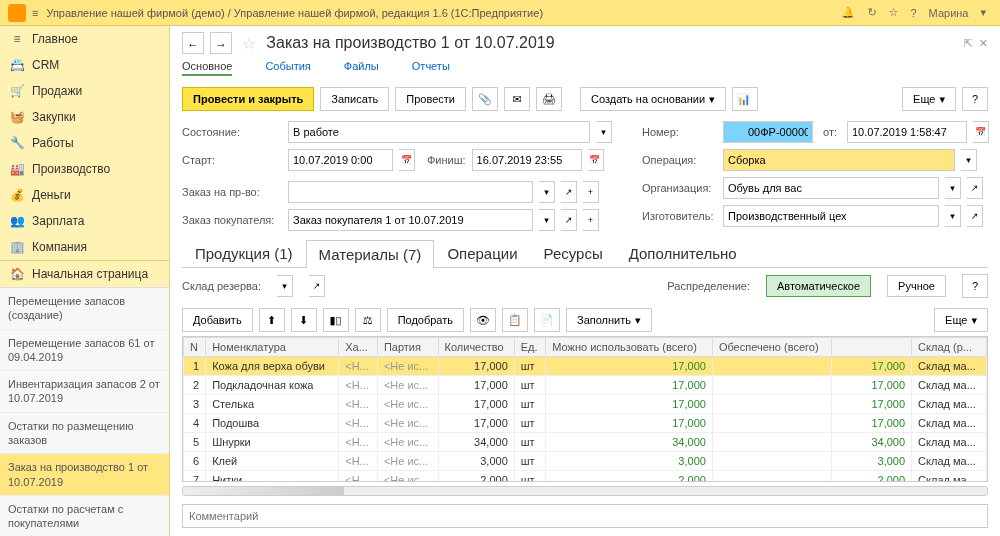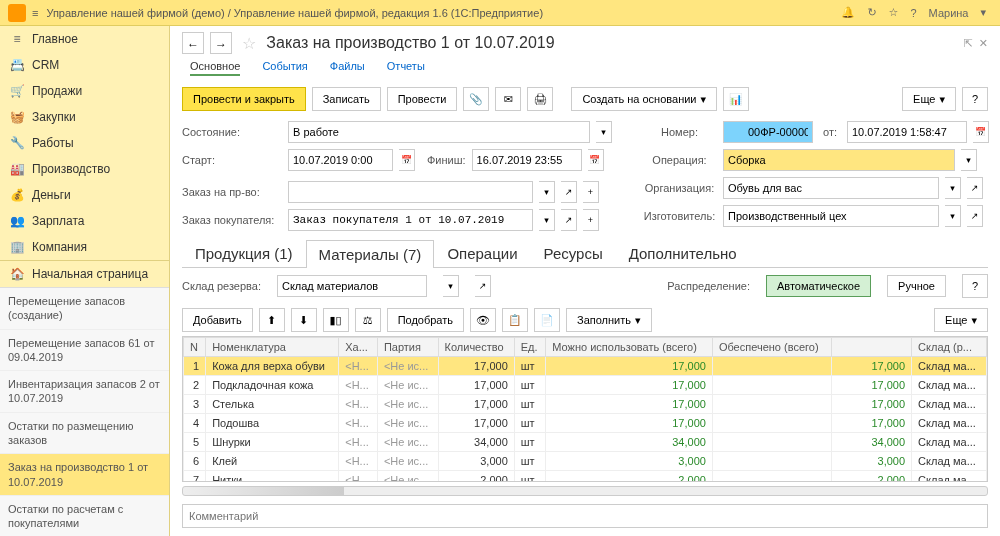--- a/index.html
+++ b/index.html
@@ -16,32 +16,32 @@
 .sidebar-item.sep { border-top: 1px solid #e0d080; }
 .recent-panel { background: #f7f7f7; border-top: 1px solid #ddd; flex: 1; overflow-y: auto; font-size: 11px; }
 .recent-item { padding: 6px 8px; border-bottom: 1px solid #eee; color: #555; cursor: pointer; line-height: 1.3; }
 .recent-item.active { background: #ffe680; }
 .main { flex: 1; display: flex; flex-direction: column; background: #fff; overflow: hidden; }
 .doc-header { padding: 6px 12px 4px; display: flex; align-items: center; gap: 6px; }
 .nav-btn { width: 22px; height: 22px; border: 1px solid #ccc; background: #fff; cursor: pointer; font-size: 12px; display: inline-flex; align-items: center; justify-content: center; }
 .doc-title { font-size: 16px; font-weight: 400; color: #333; margin-left: 4px; }
 .star { color: #ccc; font-size: 16px; margin-left: 4px; }
 .header-actions { margin-left: auto; display: flex; gap: 6px; }
-.subnav { padding: 0 12px; display: flex; gap: 22px; font-size: 11px; border-bottom: 1px solid transparent; margin-bottom: 4px; margin-left: 8px; }
+.subnav { padding: 0 12px; display: flex; gap: 33px; font-size: 11px; border-bottom: 1px solid transparent; margin-bottom: 4px; }
 .subnav a { color: #0066cc; cursor: pointer; padding: 2px 0; }
 .subnav a.active { color: #333; border-bottom: 2px solid #5a9e5a; }
 .toolbar { padding: 6px 12px; display: flex; align-items: center; gap: 6px; flex-wrap: wrap; }
 .btn { height: 24px; padding: 0 10px; border: 1px solid #ccc; background: #fff; cursor: pointer; font-size: 11px; display: inline-flex; align-items: center; gap: 4px; }
-.btn.primary { background: #ffe34a; border-color: #d4b800; font-weight: 400; }
+.btn.primary { background: #ffe34a; border-color: #d4b800; font-weight: 700; }
 .btn.small { width: 26px; padding: 0; justify-content: center; }
 .form-area { padding: 4px 12px 8px; display: flex; gap: 30px; }
 .form-col { display: flex; flex-direction: column; gap: 6px; }
 .form-row { display: flex; align-items: center; gap: 6px; }
 .form-row label { font-size: 11px; color: #555; width: 100px; }
-.form-row label.short { width: 75px; text-align: center; }
+.form-row label.short { width: 75px; }
 .input { height: 22px; border: 1px solid #ccc; padding: 0 4px; font-size: 11px; background: #fff; }
 .input.ro { background: #7dd3fc; padding-left: 24px; }
 .input.hl { background: #ffe680; }
 .dropdown-btn { width: 16px; height: 22px; border: 1px solid #ccc; border-left: none; background: #fff; cursor: pointer; font-size: 9px; display: inline-flex; align-items: center; justify-content: center; }
 .tabs { display: flex; border-bottom: 1px solid #ccc; margin: 0 12px; }
 .tab { padding: 5px 12px; border: 1px solid transparent; border-bottom: none; cursor: pointer; font-size: 15px; background: #fff; }
 .tab.active { border-color: #ccc; background: #fff; position: relative; top: 1px; }
 .tab-bar2 { padding: 6px 12px; display: flex; align-items: center; gap: 16px; }
 .tab-bar2 .lbl { font-size: 11px; color: #555; }
 .tab-bar2 .spacer2 { flex: 1; }
@@ -180,21 +180,21 @@
         </div>
         <div class="form-row" style="margin-top:4px">
           <label>Заказ на пр-во:</label>
           <input class="input" style="width: 245px;" value="">
           <button class="dropdown-btn">▾</button>
           <button class="dropdown-btn">↗</button>
           <button class="dropdown-btn">+</button>
         </div>
         <div class="form-row">
           <label>Заказ покупателя:</label>
-          <input class="input" style="width: 245px; font-family: Liberation Mono, monospace;" value="Заказ покупателя 1 от 10.07.2019">
+          <input class="input" style="width: 245px;" value="Заказ покупателя 1 от 10.07.2019">
           <button class="dropdown-btn">▾</button>
           <button class="dropdown-btn">↗</button>
           <button class="dropdown-btn">+</button>
         </div>
       </div>
       <div class="form-col">
         <div class="form-row">
           <label class="short">Номер:</label>
           <input class="input ro" style="width: 90px;" value="00ФР-000001">
           <label style="width:auto;margin:0 4px">от:</label>
@@ -224,21 +224,20 @@
     <div class="tabs">
       <div class="tab">Продукция (1)</div>
       <div class="tab active">Материалы (7)</div>
       <div class="tab">Операции</div>
       <div class="tab">Ресурсы</div>
       <div class="tab">Дополнительно</div>
     </div>
 
     <div class="tab-bar2">
       <span class="lbl">Склад резерва:</span>
-      <input class="input" style="width: 150px;" value="Склад материалов">
       <button class="dropdown-btn">▾</button>
       <button class="dropdown-btn">↗</button>
       <span class="spacer2"></span>
       <span class="lbl">Распределение:</span>
       <button class="seg-btn active">Автоматическое</button>
       <button class="seg-btn">Ручное</button>
       <button class="btn small">?</button>
     </div>
 
     <div class="table-toolbar">

